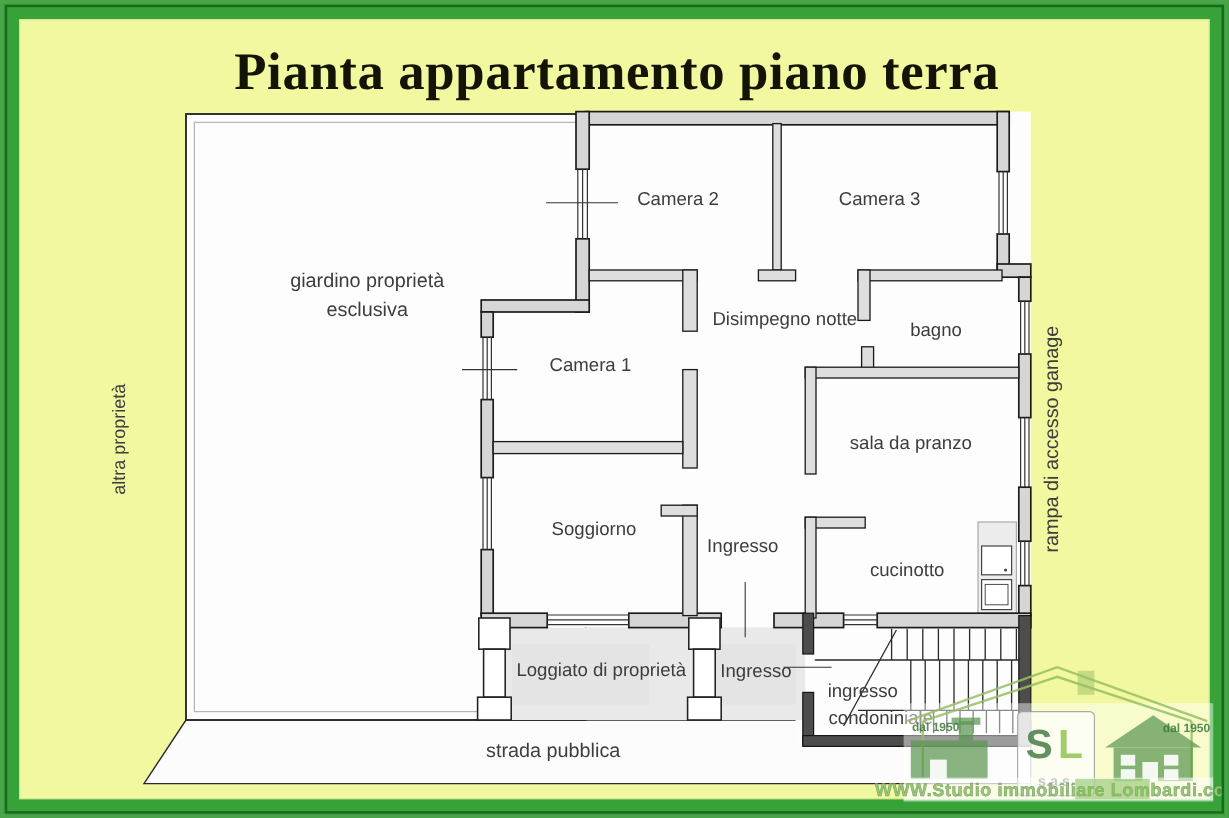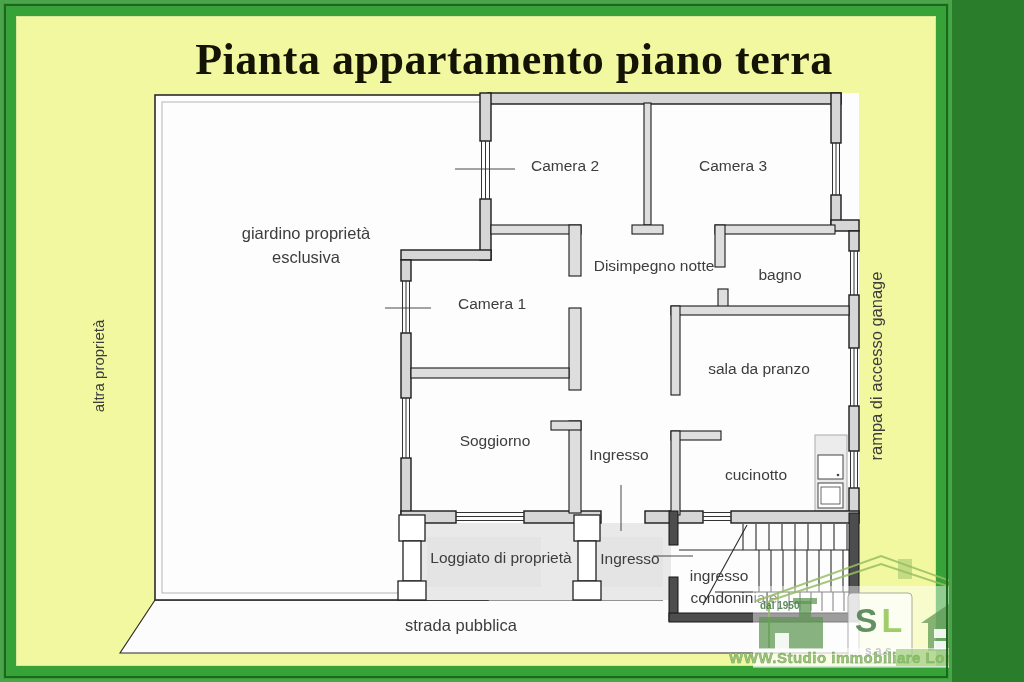--- a/index.html
+++ b/index.html
@@ -1,16 +1,16 @@
 <!DOCTYPE html>
 <html><head>
 <meta charset="utf-8">
 <style>
   html,body{margin:0;padding:0;background:#2a7d2a;}
-  .shot{position:relative;width:952px;height:682px;box-sizing:border-box;
+  .shot{position:relative;width:1024px;height:682px;box-sizing:border-box;
         background:#37a237;border:3px solid #4aa44a;overflow:hidden;}
   .shot::after{content:"";position:absolute;inset:1px;border:2px solid #1d661d;pointer-events:none;}
   .paper{position:absolute;inset:13px;background:#f2f8a0;border:1px solid #d9e896;}
   svg{position:absolute;left:0;top:0;}
 
   .title-txt{font-family:"Liberation Serif",serif;font-weight:bold;font-size:44px;fill:#141405;letter-spacing:.5px;}
   .lbl{font-family:"Liberation Sans",sans-serif;font-size:15.5px;fill:#3d3d3d;}
   .lbl-big{font-family:"Liberation Sans",sans-serif;font-size:16.5px;fill:#3d3d3d;}
   .lbl-side{font-family:"Liberation Sans",sans-serif;font-size:15px;fill:#3d3d3d;}
 

